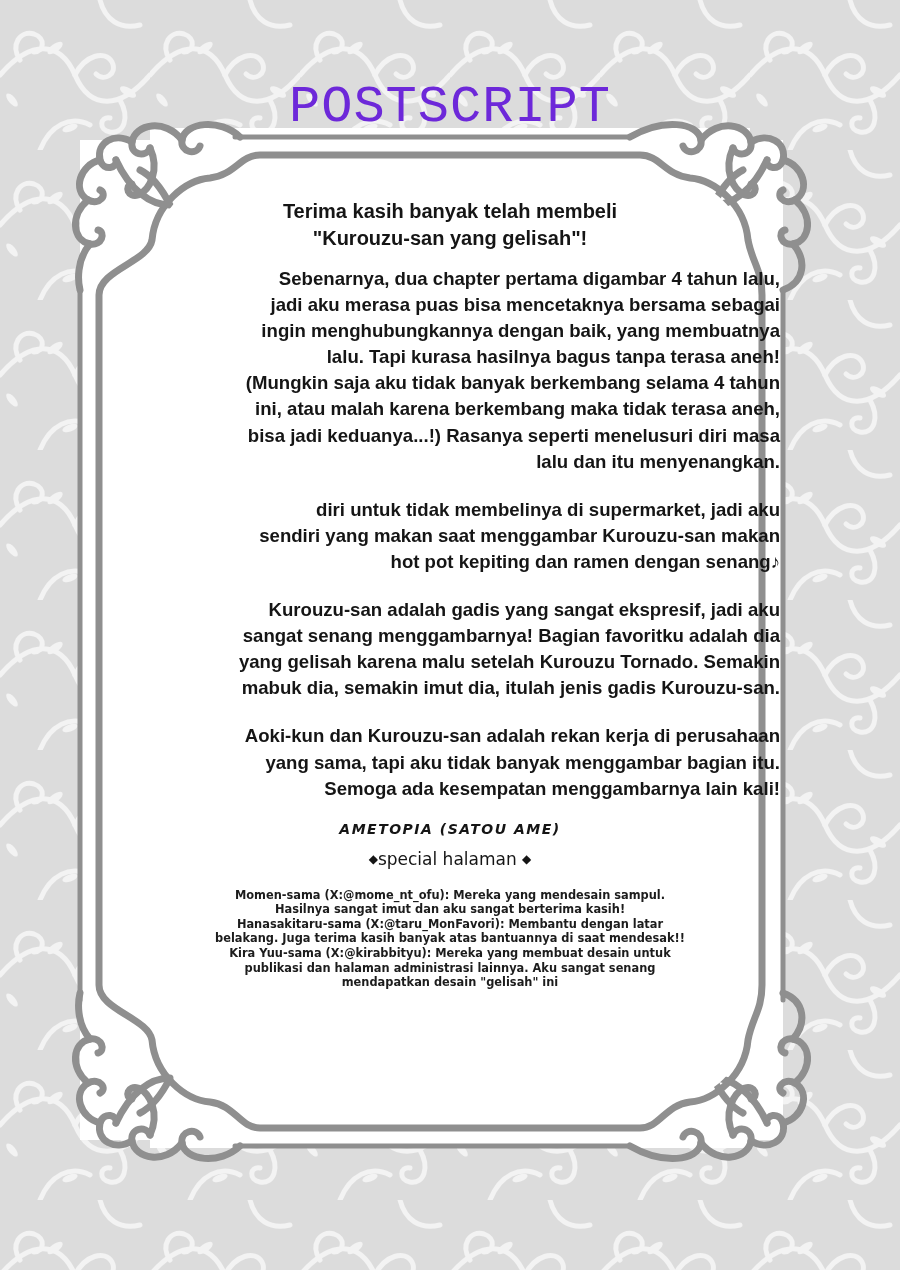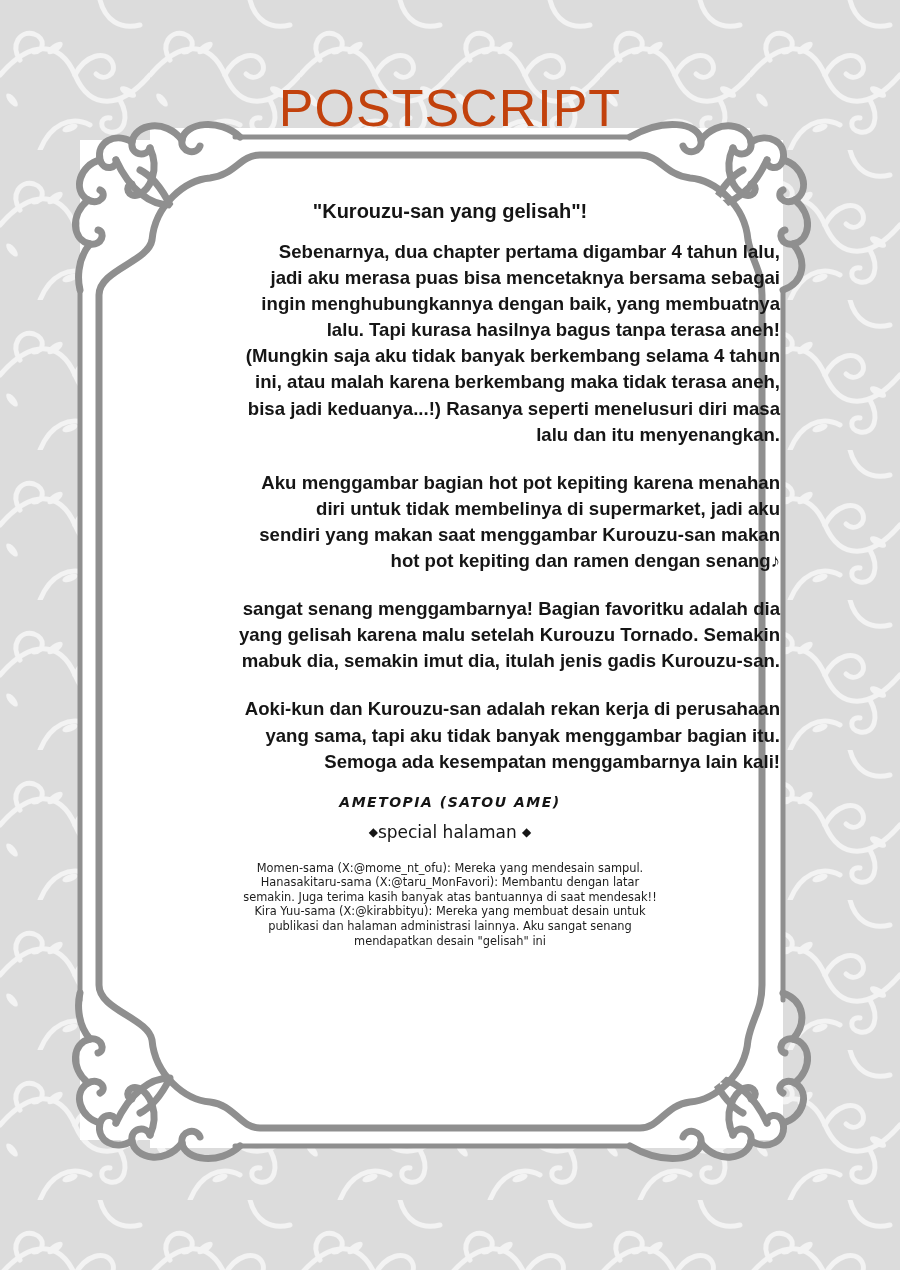--- a/index.html
+++ b/index.html
@@ -6,23 +6,23 @@
     body {
       width: 900px; height: 1270px; position: relative; overflow: hidden;
       background: #dcdcdc;
       font-family: "DejaVu Sans", sans-serif;
     }
     #bg-pattern { position: absolute; left: 0; top: 0; width: 900px; height: 1270px; }
     #frame-svg { position: absolute; left: 0; top: 0; width: 900px; height: 1270px; }
     .page-title {
       position: absolute; left: 0; width: 900px; top: 78px;
       text-align: center;
-      font-family: Liberation Sans, sans-serif;
+      font-family: Liberation Mono, monospace;
       font-size: 52px; letter-spacing: 1px;
-      color: #c2410c; line-height: 60px;
+      color: #6d28d9; line-height: 60px;
     }
     .content {
       position: absolute; left: 120px; width: 660px; top: 198px;
       text-align: center; color: #151515;
     }
     .heading {
       font-family: "Liberation Sans", sans-serif;
       font-weight: bold; font-size: 20px; line-height: 27px;
       margin: 0 0 14px 0;
     }
@@ -39,21 +39,21 @@
       margin-top: -6px; line-height: 22px;
     }
     .thanks-title {
       font-family: "DejaVu Sans", sans-serif;
       font-size: 17px; line-height: 26px; margin-top: 6px;
     }
     .thanks-title .diamond { font-size: 12px; vertical-align: 2px; }
     .credits {
       margin-top: 16px;
       font-family: "DejaVu Sans", sans-serif;
-      font-size: 11.4px; line-height: 14.6px; color: #1c1c1c;
+      font-size: 11.4px; line-height: 14.6px; color: #1c1c1c; font-weight: bold;
     }
     .credits .line { display: block; }
   </style>
 </head>
 <body>
 
 <svg id="bg-pattern" viewBox="0 0 900 1270" xmlns="http://www.w3.org/2000/svg">
   <defs>
     <pattern id="swirl" x="0" y="0" width="150" height="150" patternUnits="userSpaceOnUse">
       <g fill="none" stroke="#f3f3f3" stroke-width="5" stroke-linecap="round">
@@ -168,61 +168,63 @@
       L 104 296
       C 104 272, 153 264, 157 242
       C 160 208, 189 185, 212 183
       C 237 180, 242 160, 262 160 Z"></path>
 </svg>
 
 <div class="page-title">POSTSCRIPT</div>
 
 <div class="content">
   <div class="heading">
+    <div>Terima kasih banyak telah membeli</div>
     <div>"Kurouzu-san yang gelisah"!</div>
   </div>
 
   <div class="para">
     <div>Sebenarnya, dua chapter pertama digambar 4 tahun lalu,</div>
     <div>jadi aku merasa puas bisa mencetaknya bersama sebagai</div>
     <div>ingin menghubungkannya dengan baik, yang membuatnya</div>
     <div>lalu. Tapi kurasa hasilnya bagus tanpa terasa aneh!</div>
     <div>(Mungkin saja aku tidak banyak berkembang selama 4 tahun</div>
     <div>ini, atau malah karena berkembang maka tidak terasa aneh,</div>
     <div>bisa jadi keduanya...!) Rasanya seperti menelusuri diri masa</div>
     <div>lalu dan itu menyenangkan.</div>
   </div>
 
   <div class="para">
-    <div>Aku menggambar bagian hot pot kepiting karena menahan</div>
     <div>diri untuk tidak membelinya di supermarket, jadi aku</div>
     <div>sendiri yang makan saat menggambar Kurouzu-san makan</div>
     <div>hot pot kepiting dan ramen dengan senang♪</div>
   </div>
 
   <div class="para">
+    <div>Kurouzu-san adalah gadis yang sangat ekspresif, jadi aku</div>
     <div>sangat senang menggambarnya! Bagian favoritku adalah dia</div>
     <div>yang gelisah karena malu setelah Kurouzu Tornado. Semakin</div>
     <div>mabuk dia, semakin imut dia, itulah jenis gadis Kurouzu-san.</div>
   </div>
 
   <div class="para">
     <div>Aoki-kun dan Kurouzu-san adalah rekan kerja di perusahaan</div>
     <div>yang sama, tapi aku tidak banyak menggambar bagian itu.</div>
     <div>Semoga ada kesempatan menggambarnya lain kali!</div>
   </div>
 
   <div class="author">AMETOPIA (SATOU AME)</div>
 
   <div class="thanks-title">
     <span class="diamond">◆</span><span>special halaman</span>
     <span class="diamond">◆</span>
   </div>
 
   <div class="credits">
     <span class="line">Momen-sama (X:@mome_nt_ofu): Mereka yang mendesain sampul.</span>
+    <span class="line">Hasilnya sangat imut dan aku sangat berterima kasih!</span>
     <span class="line">Hanasakitaru-sama (X:@taru_MonFavori): Membantu dengan latar</span>
-    <span class="line">semakin. Juga terima kasih banyak atas bantuannya di saat mendesak!!</span>
+    <span class="line">belakang. Juga terima kasih banyak atas bantuannya di saat mendesak!!</span>
     <span class="line">Kira Yuu-sama (X:@kirabbityu): Mereka yang membuat desain untuk</span>
     <span class="line">publikasi dan halaman administrasi lainnya. Aku sangat senang</span>
     <span class="line">mendapatkan desain "gelisah" ini</span>
   </div>
 </div>
 
 </body></html>

